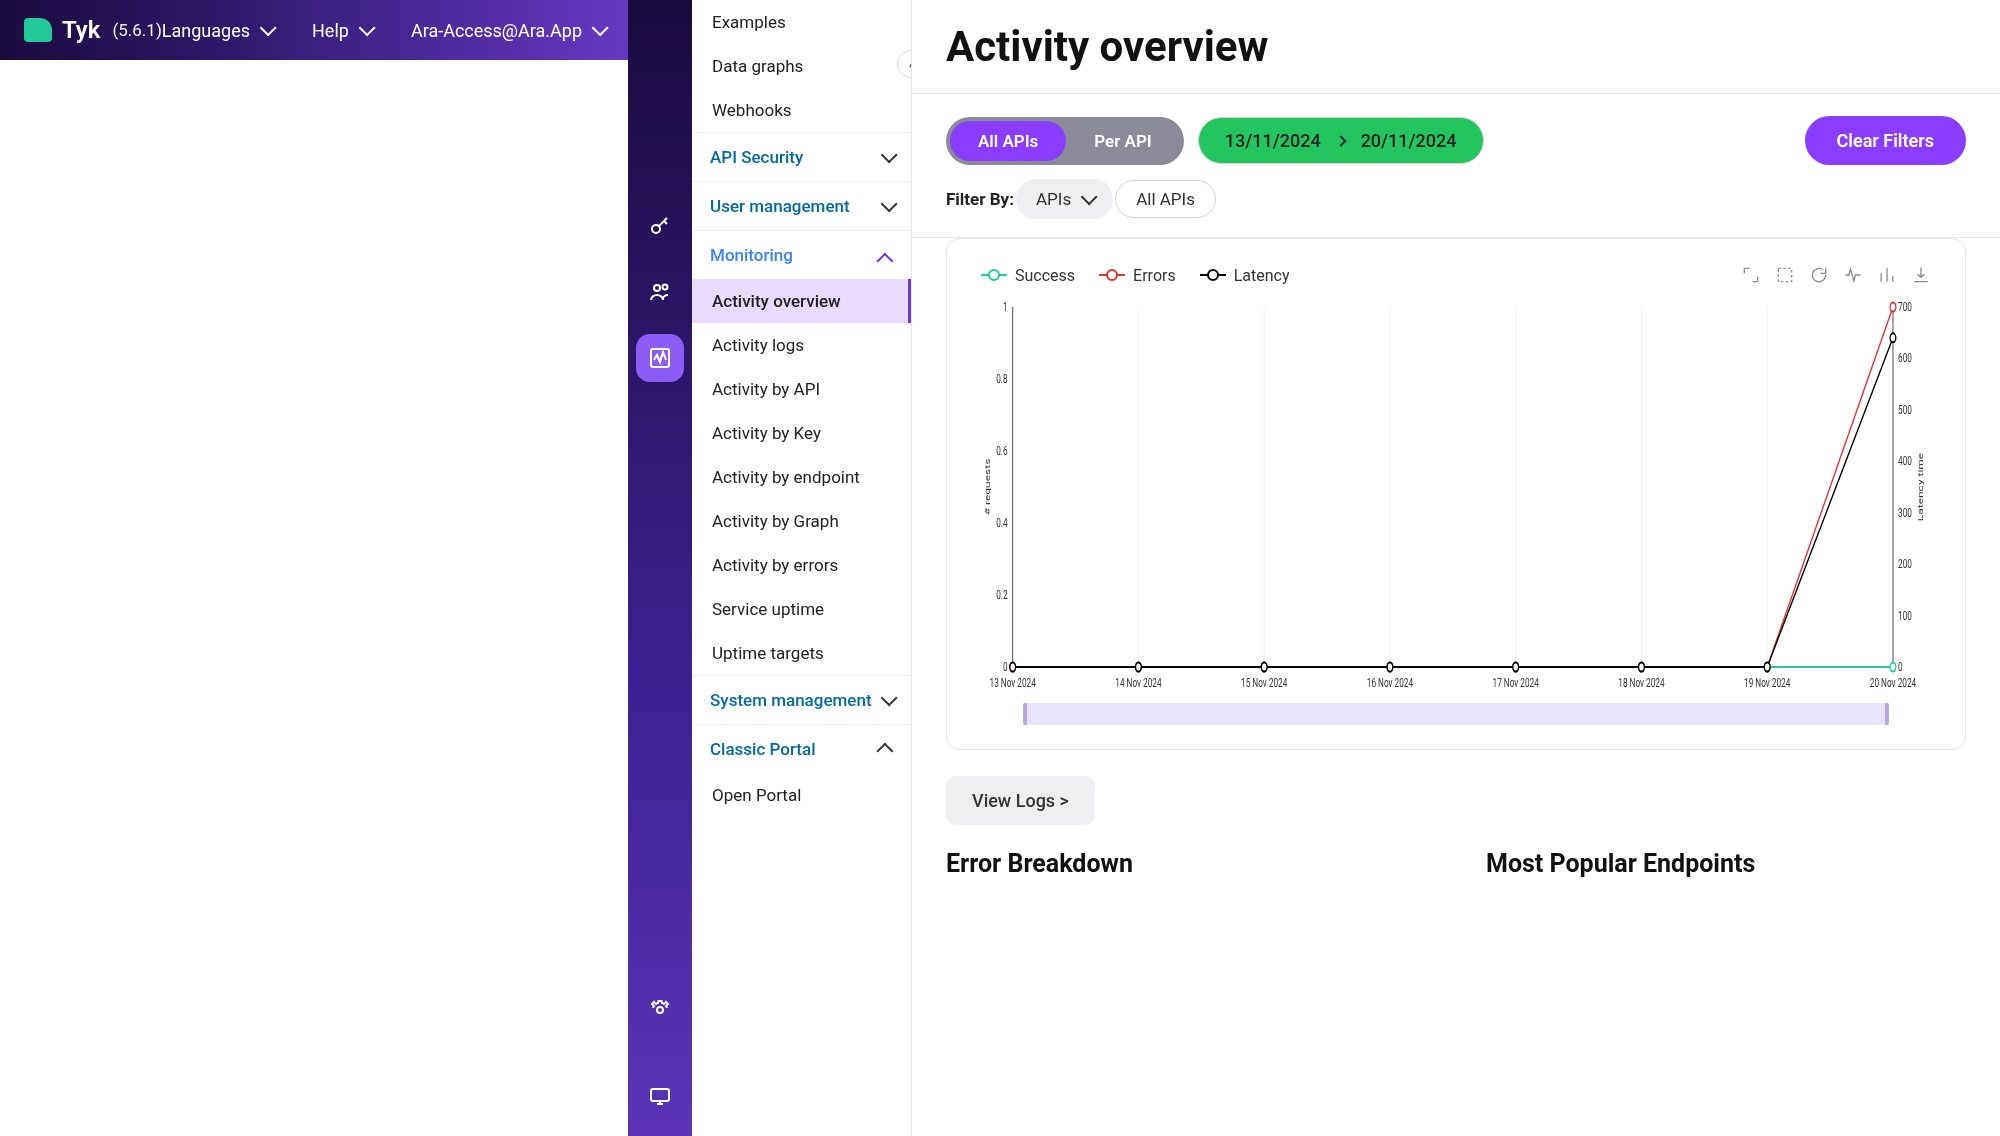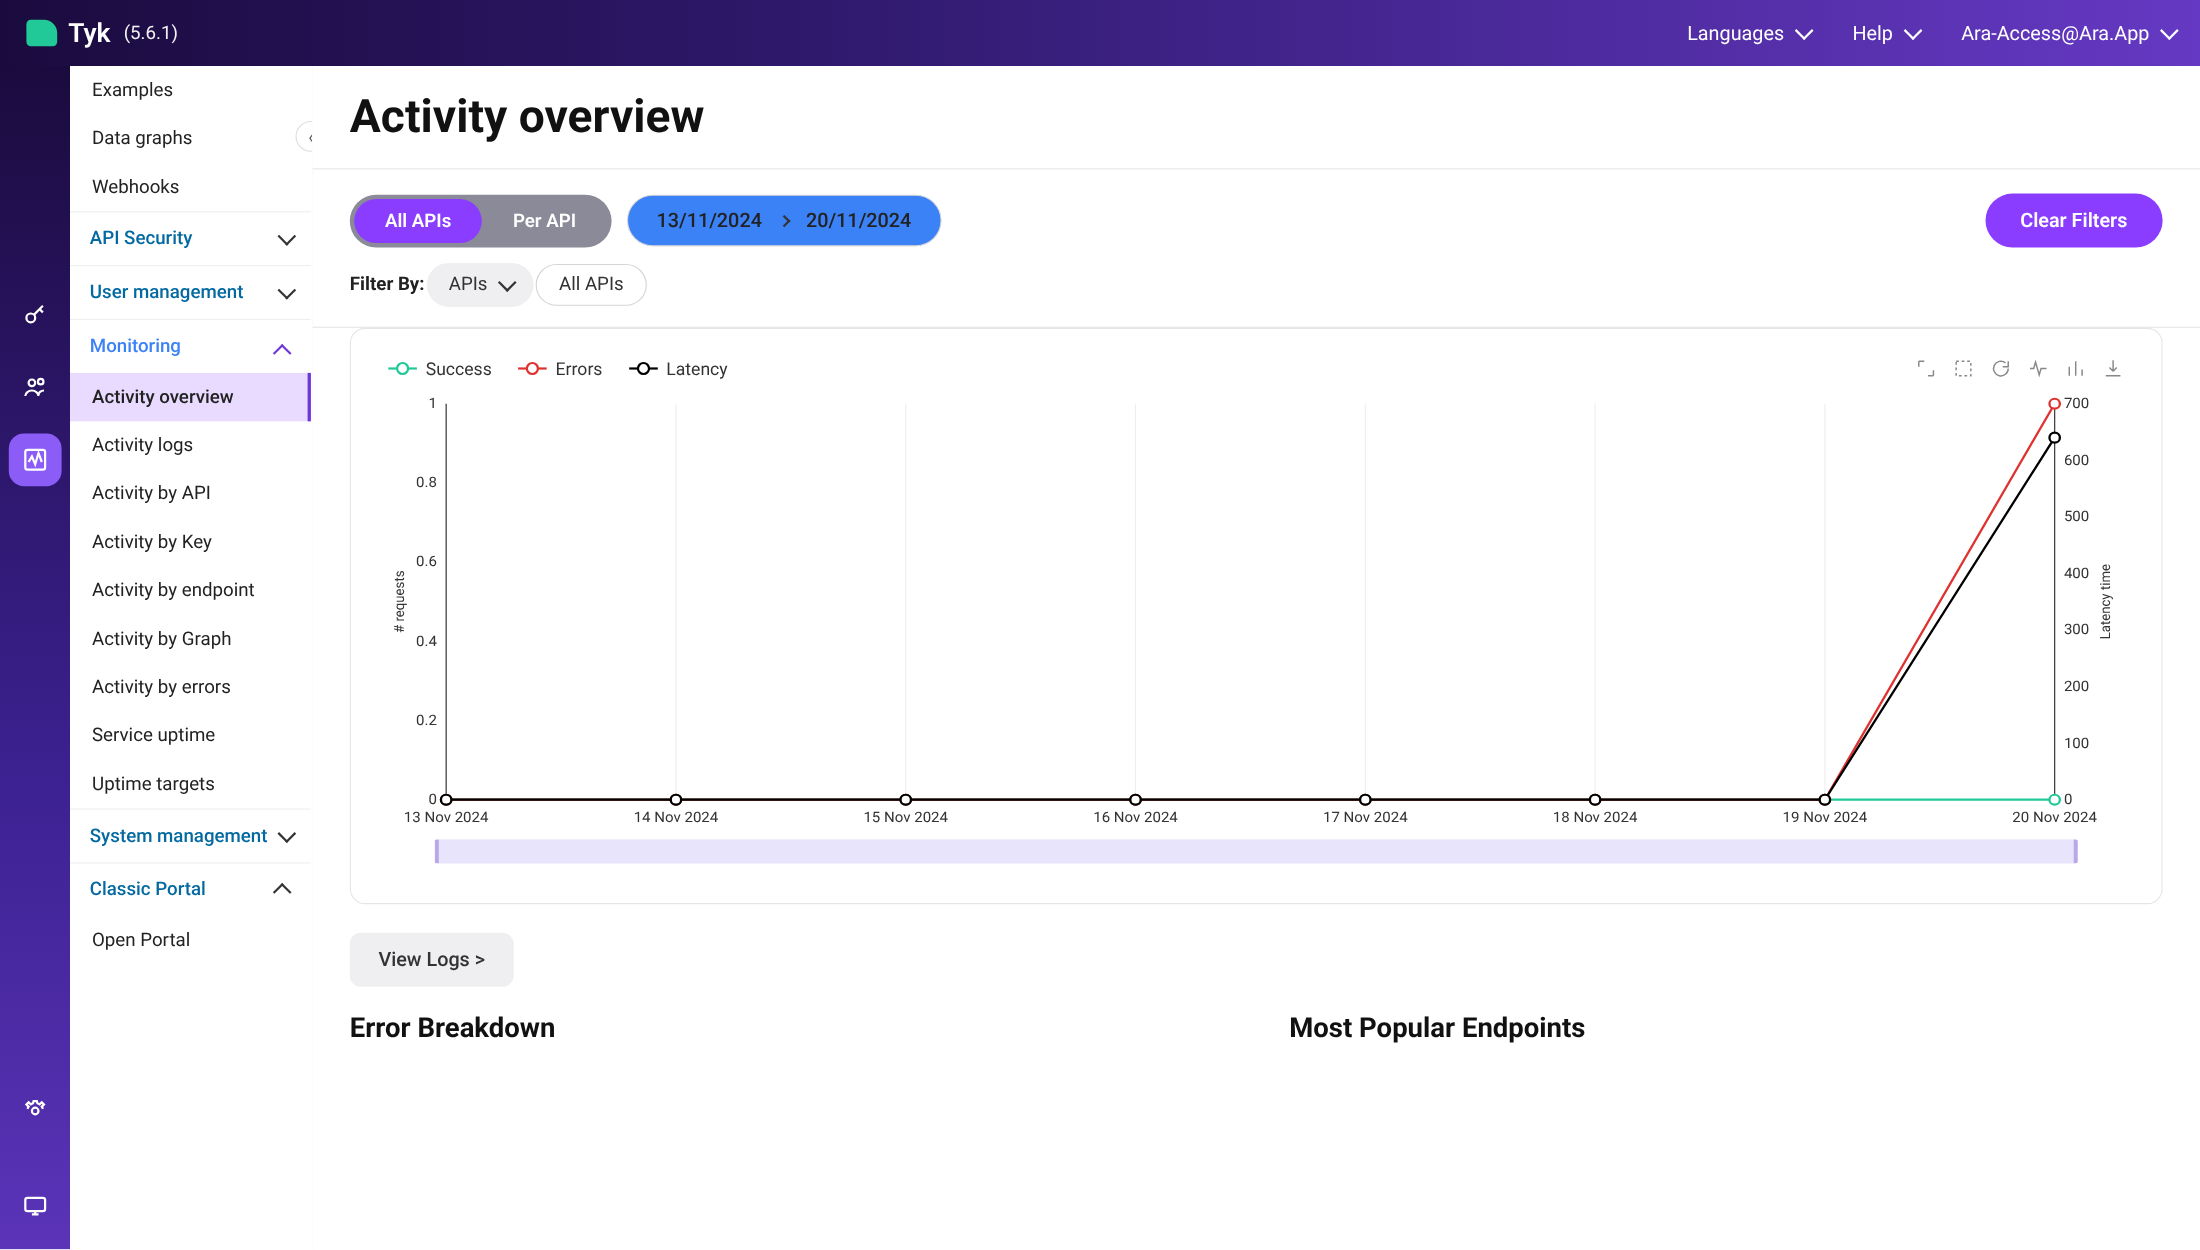--- a/index.html
+++ b/index.html
@@ -1,17 +1,17 @@
 <!DOCTYPE html>
 <html><head>
 <meta charset="utf-8">
 <style>
 * { box-sizing: border-box; margin: 0; padding: 0; font-family: -apple-system, BlinkMacSystemFont, "Segoe UI", Roboto, sans-serif; }
 body { background: #fff; overflow: hidden; width: 2000px; height: 1136px; }
-.app { display: flex; flex-direction: column; height: 1136px; width: 2000px; }
+.app { display: flex; flex-direction: row; height: 1136px; width: 2000px; }
 .topbar { height: 60px; background: linear-gradient(90deg, #1a0b3e 0%, #2d1869 35%, #4c2a9c 70%, #6539c3 100%); display: flex; align-items: center; padding: 0 24px; color: #fff; }
 .logo-area { display: flex; align-items: center; gap: 10px; }
 .logo-badge { width: 28px; height: 24px; background: #20c997; border-radius: 4px 12px 4px 4px; display: inline-block; }
 .logo-text { font-size: 24px; font-weight: 600; }
 .version { font-size: 17px; margin-left: 12px; opacity: 0.95; }
 .topbar-right { margin-left: auto; display: flex; align-items: center; gap: 40px; font-size: 18px; }
 .topbar-item { display: flex; align-items: center; gap: 10px; cursor: pointer; }
 .chev-down { width: 12px; height: 12px; border-right: 2px solid #fff; border-bottom: 2px solid #fff; transform: rotate(45deg) translateY(-3px); display: inline-block; }
 .chev-down.dark { border-color: #333; }
 .body { display: flex; flex: 1; overflow: hidden; }
@@ -28,28 +28,28 @@
 .side-sub { padding: 12px 20px 12px 20px; font-size: 17px; color: #222; cursor: pointer; }
 .side-sub.selected { background: #e8dbff; font-weight: 500; border-right: 3px solid #6d37d9; }
 .main { flex: 1; background: #fff; overflow-y: auto; position: relative; }
 .page-header { padding: 22px 34px; }
 .page-title { font-size: 42px; font-weight: 700; color: #111; }
 .divider { height: 1px; background: #e5e5e5; }
 .controls-row { display: flex; align-items: center; padding: 22px 34px 14px; gap: 14px; }
 .pill-group { background: #8a8a99; border-radius: 26px; padding: 4px; display: flex; gap: 0; }
 .pill { padding: 10px 28px; border-radius: 22px; font-size: 17px; font-weight: 600; color: #fff; cursor: pointer; }
 .pill.active { background: #8b3dff; }
-.date-pill { background: #3b82f6; border: 1px solid #d5d5d8; border-radius: 26px; padding: 12px 26px; display: flex; align-items: center; gap: 16px; font-size: 18px; font-weight: 500; color: #222; cursor: pointer; }
+.date-pill { background: #22c55e; border: 1px solid #d5d5d8; border-radius: 26px; padding: 12px 26px; display: flex; align-items: center; gap: 16px; font-size: 18px; font-weight: 500; color: #222; cursor: pointer; }
 .clear-btn { margin-left: auto; background: #8b3dff; color: #fff; border: none; border-radius: 26px; padding: 14px 32px; font-size: 18px; font-weight: 600; cursor: pointer; }
 .filter-row { display: flex; align-items: center; gap: 2px; padding: 0 34px 18px; }
 .filter-label { font-size: 17px; font-weight: 700; color: #222; }
 .filter-chip { background: #efeff2; border-radius: 22px; padding: 10px 20px; font-size: 17px; color: #333; display: flex; align-items: center; gap: 10px; cursor: pointer; }
 .filter-tag { background: #fff; border: 1px solid #d5d5d8; border-radius: 22px; padding: 8px 20px; font-size: 17px; color: #333; cursor: pointer; }
 .section-title { font-size: 25px; font-weight: 700; color: #111; padding: 10px 34px 16px; }
-.chart-card { margin: 0 34px; border: 1px solid #e5e5e5; border-radius: 14px; padding: 26px 34px 36px; background: #fff; }
+.chart-card { margin: 0 34px; border: 1px solid #e5e5e5; border-radius: 14px; padding: 26px 34px 24px; background: #fff; }
 .chart-header { display: flex; align-items: center; }
 .legend { display: flex; gap: 24px; font-size: 16px; color: #333; }
 .legend-item { display: flex; align-items: center; gap: 8px; }
 .legend-swatch { width: 26px; height: 2px; position: relative; display: inline-block; }
 .legend-swatch::after { content: ''; position: absolute; left: 50%; top: 50%; width: 8px; height: 8px; border-radius: 50%; border: 2px solid; transform: translate(-50%, -50%); background: #fff; }
 .legend-swatch.success { background: #20c997; } .legend-swatch.success::after { border-color: #20c997; }
 .legend-swatch.errors { background: #e03131; } .legend-swatch.errors::after { border-color: #e03131; }
 .legend-swatch.latency { background: #000; } .legend-swatch.latency::after { border-color: #000; }
 .chart-tools { margin-left: auto; display: flex; gap: 14px; color: #888; }
 .chart-tools svg { width: 20px; height: 20px; stroke: #888; fill: none; stroke-width: 1.6; cursor: pointer; }

